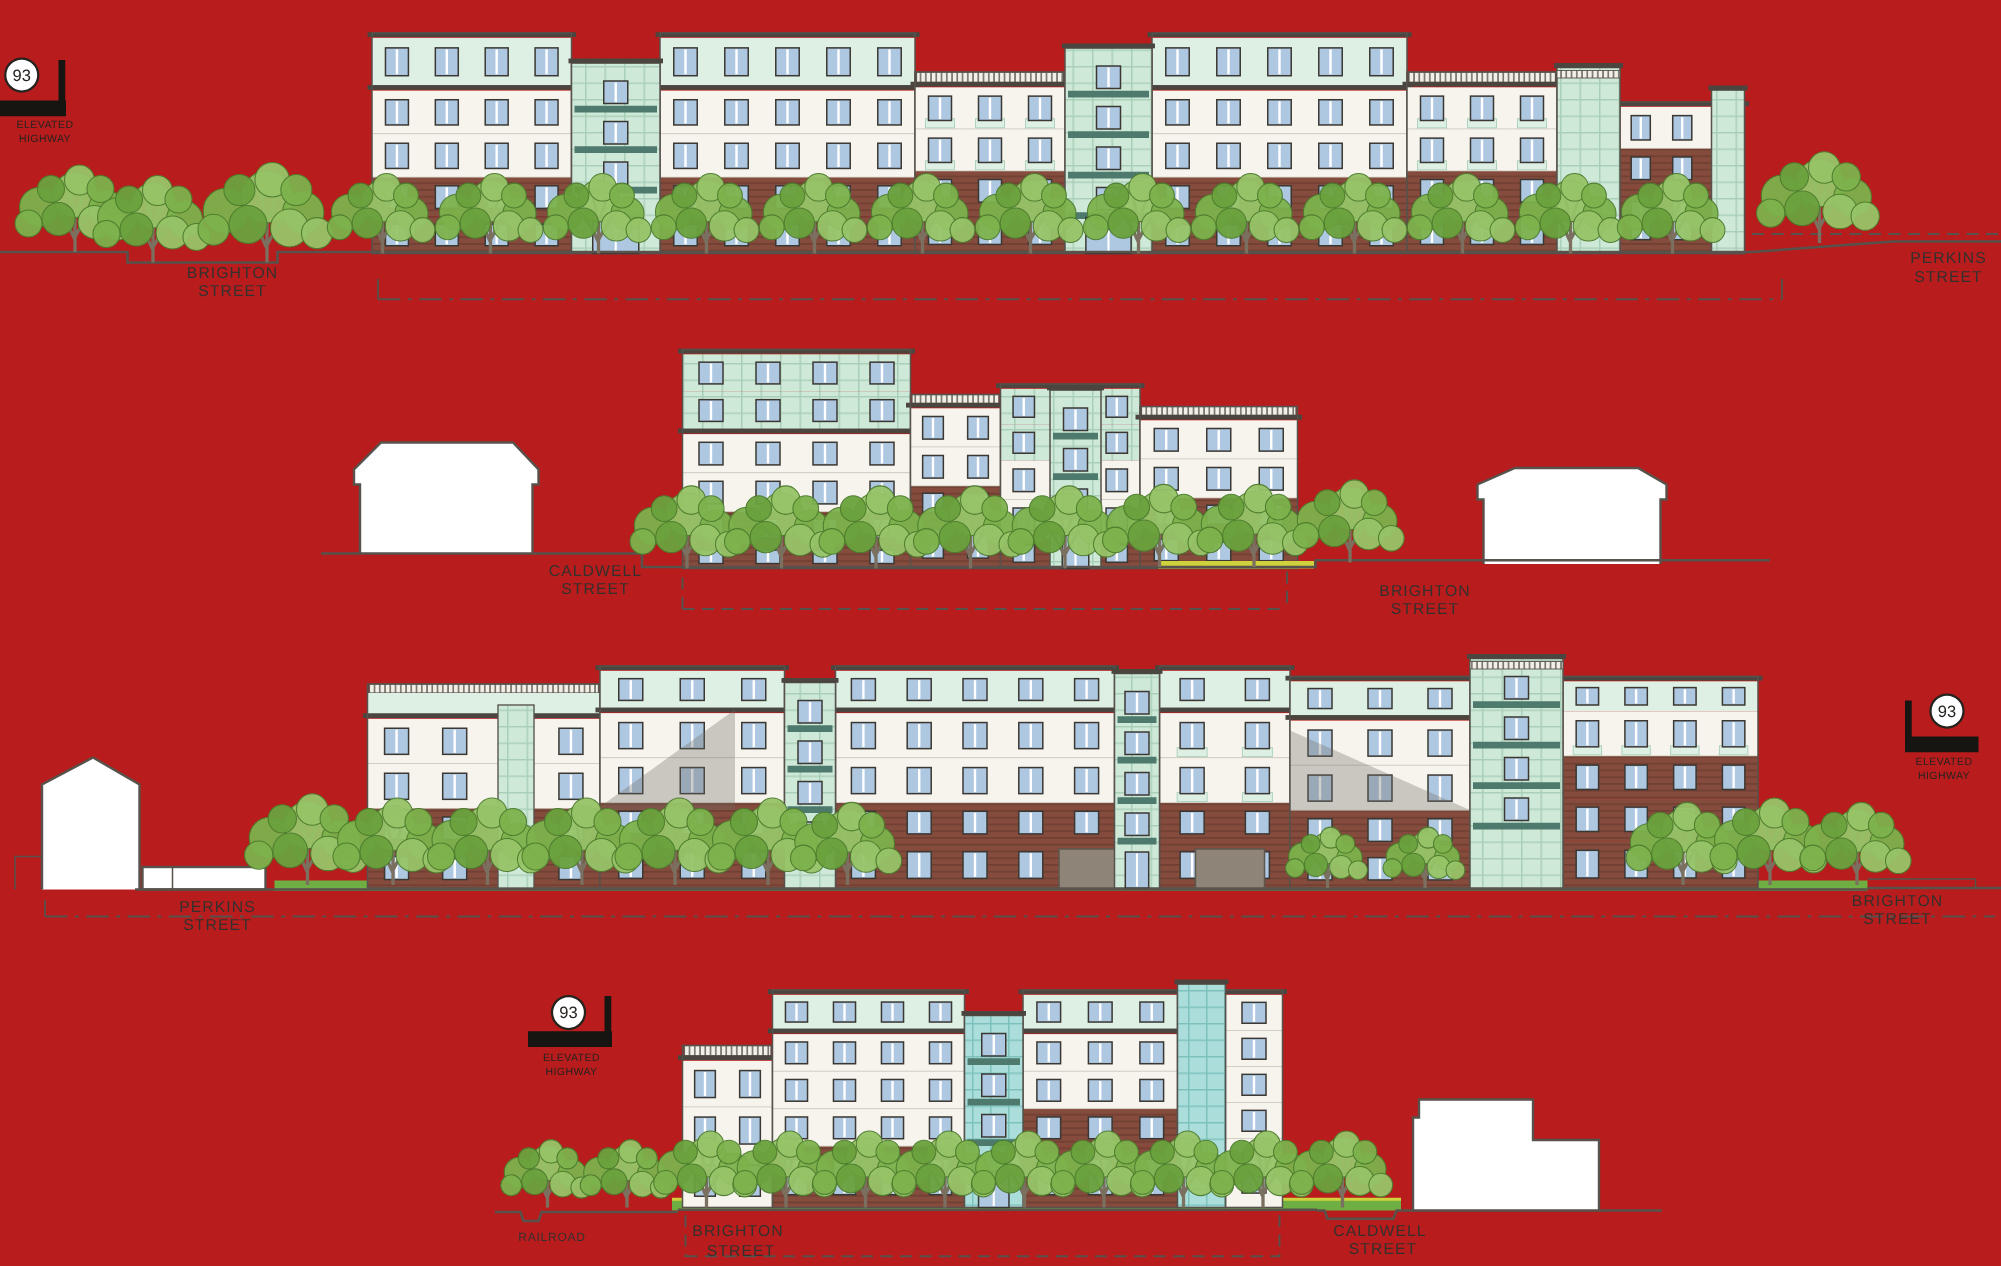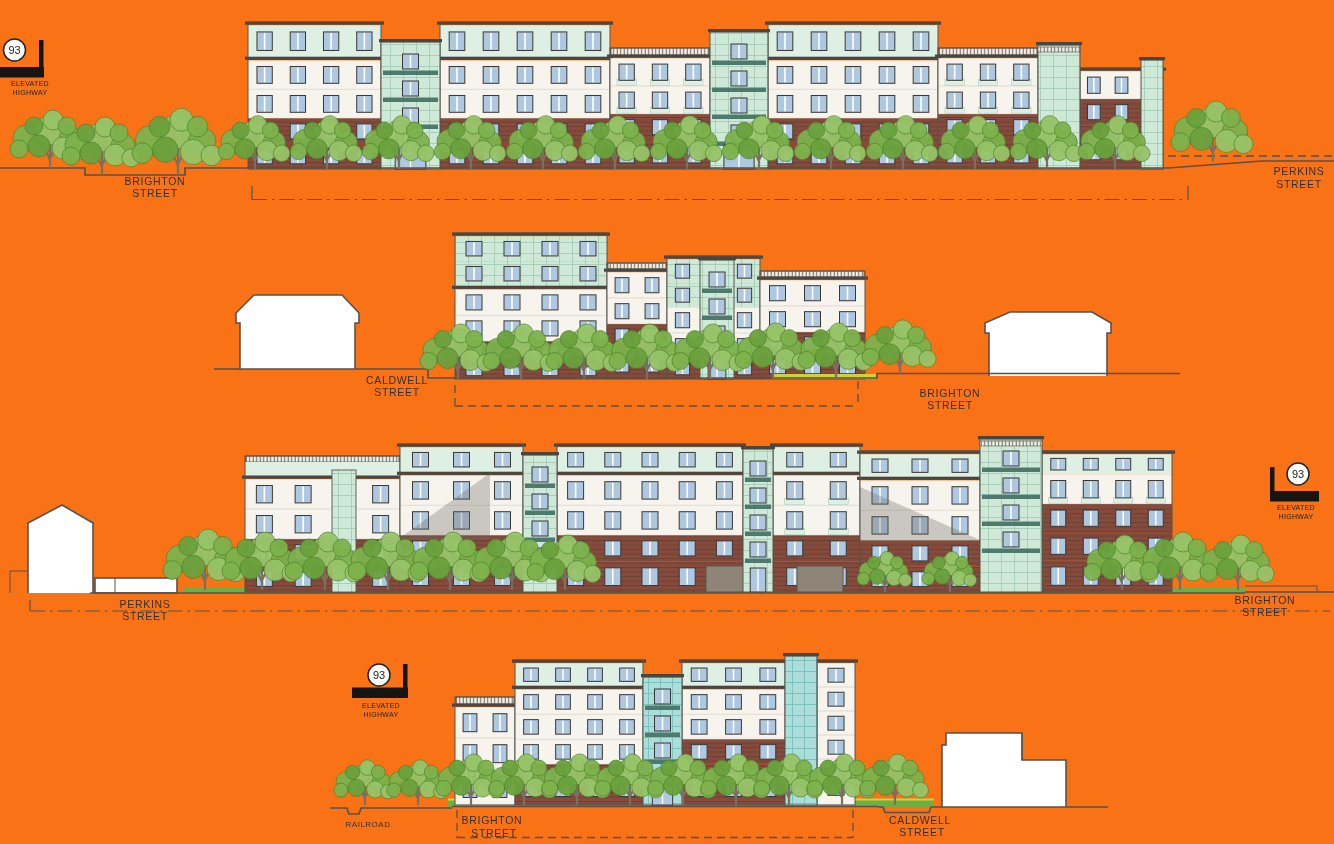--- a/index.html
+++ b/index.html
@@ -1,16 +1,16 @@
 <!DOCTYPE html>
 <html style="--line: #57524b; --dark_line: #3b3833; --cornice: #4a453e; --brick: #854c3e; --brick_mortar: rgba(50,22,12,0.28); --facade: #f6f4ed; --floor_line: #c9c5ba; --mint: #cfe9d8; --mint_wall: #ddf0e3; --mint_grid: #a9cfb8; --teal: #abdedb; --teal_grid: #7dc1bd; --teal_dark: #4d7a6c; --glass: #afc8e2; --tree: #7db24c; --tree2: #97c468; --tree3: #6aa23d; --tree_line: #4d7c2e; --trunk: #7b7060; --grass: #6fae43; --ystrip: #cfd23d; --garage: #8f8478; --shadow: rgba(110,105,95,0.32); --rail_bg: #f1efe7; --highway: #171512;"><head>
 <meta charset="utf-8">
 <style>
   html,body{margin:0;padding:0;background:#fff;}
-  #sheet{width:1334px;height:844px;position:relative;background:#f97316;overflow:hidden;}
+  #sheet{width:1334px;height:844px;position:relative;background:#b91c1c;overflow:hidden;}
   svg{display:block;font-family:"Liberation Sans",sans-serif;}
   .lbl{font-size:10.5px;fill:#33312e;text-anchor:middle;letter-spacing:.7px;}
   .lbl-sm{font-size:8px;fill:#33312e;text-anchor:middle;letter-spacing:.5px;}
   .mlbl{font-size:7px;fill:#26231f;text-anchor:middle;letter-spacing:.3px;}
   .route{font-size:11px;fill:#26231f;text-anchor:middle;}
   .outline{fill:#ffffff;stroke:var(--line,#57524b);stroke-width:1.6;}
   .gline{stroke:var(--line,#57524b);stroke-width:1.7;fill:none;}
   .gline-thin{stroke:var(--line,#57524b);stroke-width:1;fill:none;}
   .dash{stroke:var(--line,#57524b);stroke-width:1.3;fill:none;stroke-dasharray:8 5;}
   .dashdot{stroke:var(--line,#57524b);stroke-width:1.2;fill:none;stroke-dasharray:15 5 2.5 5;}

